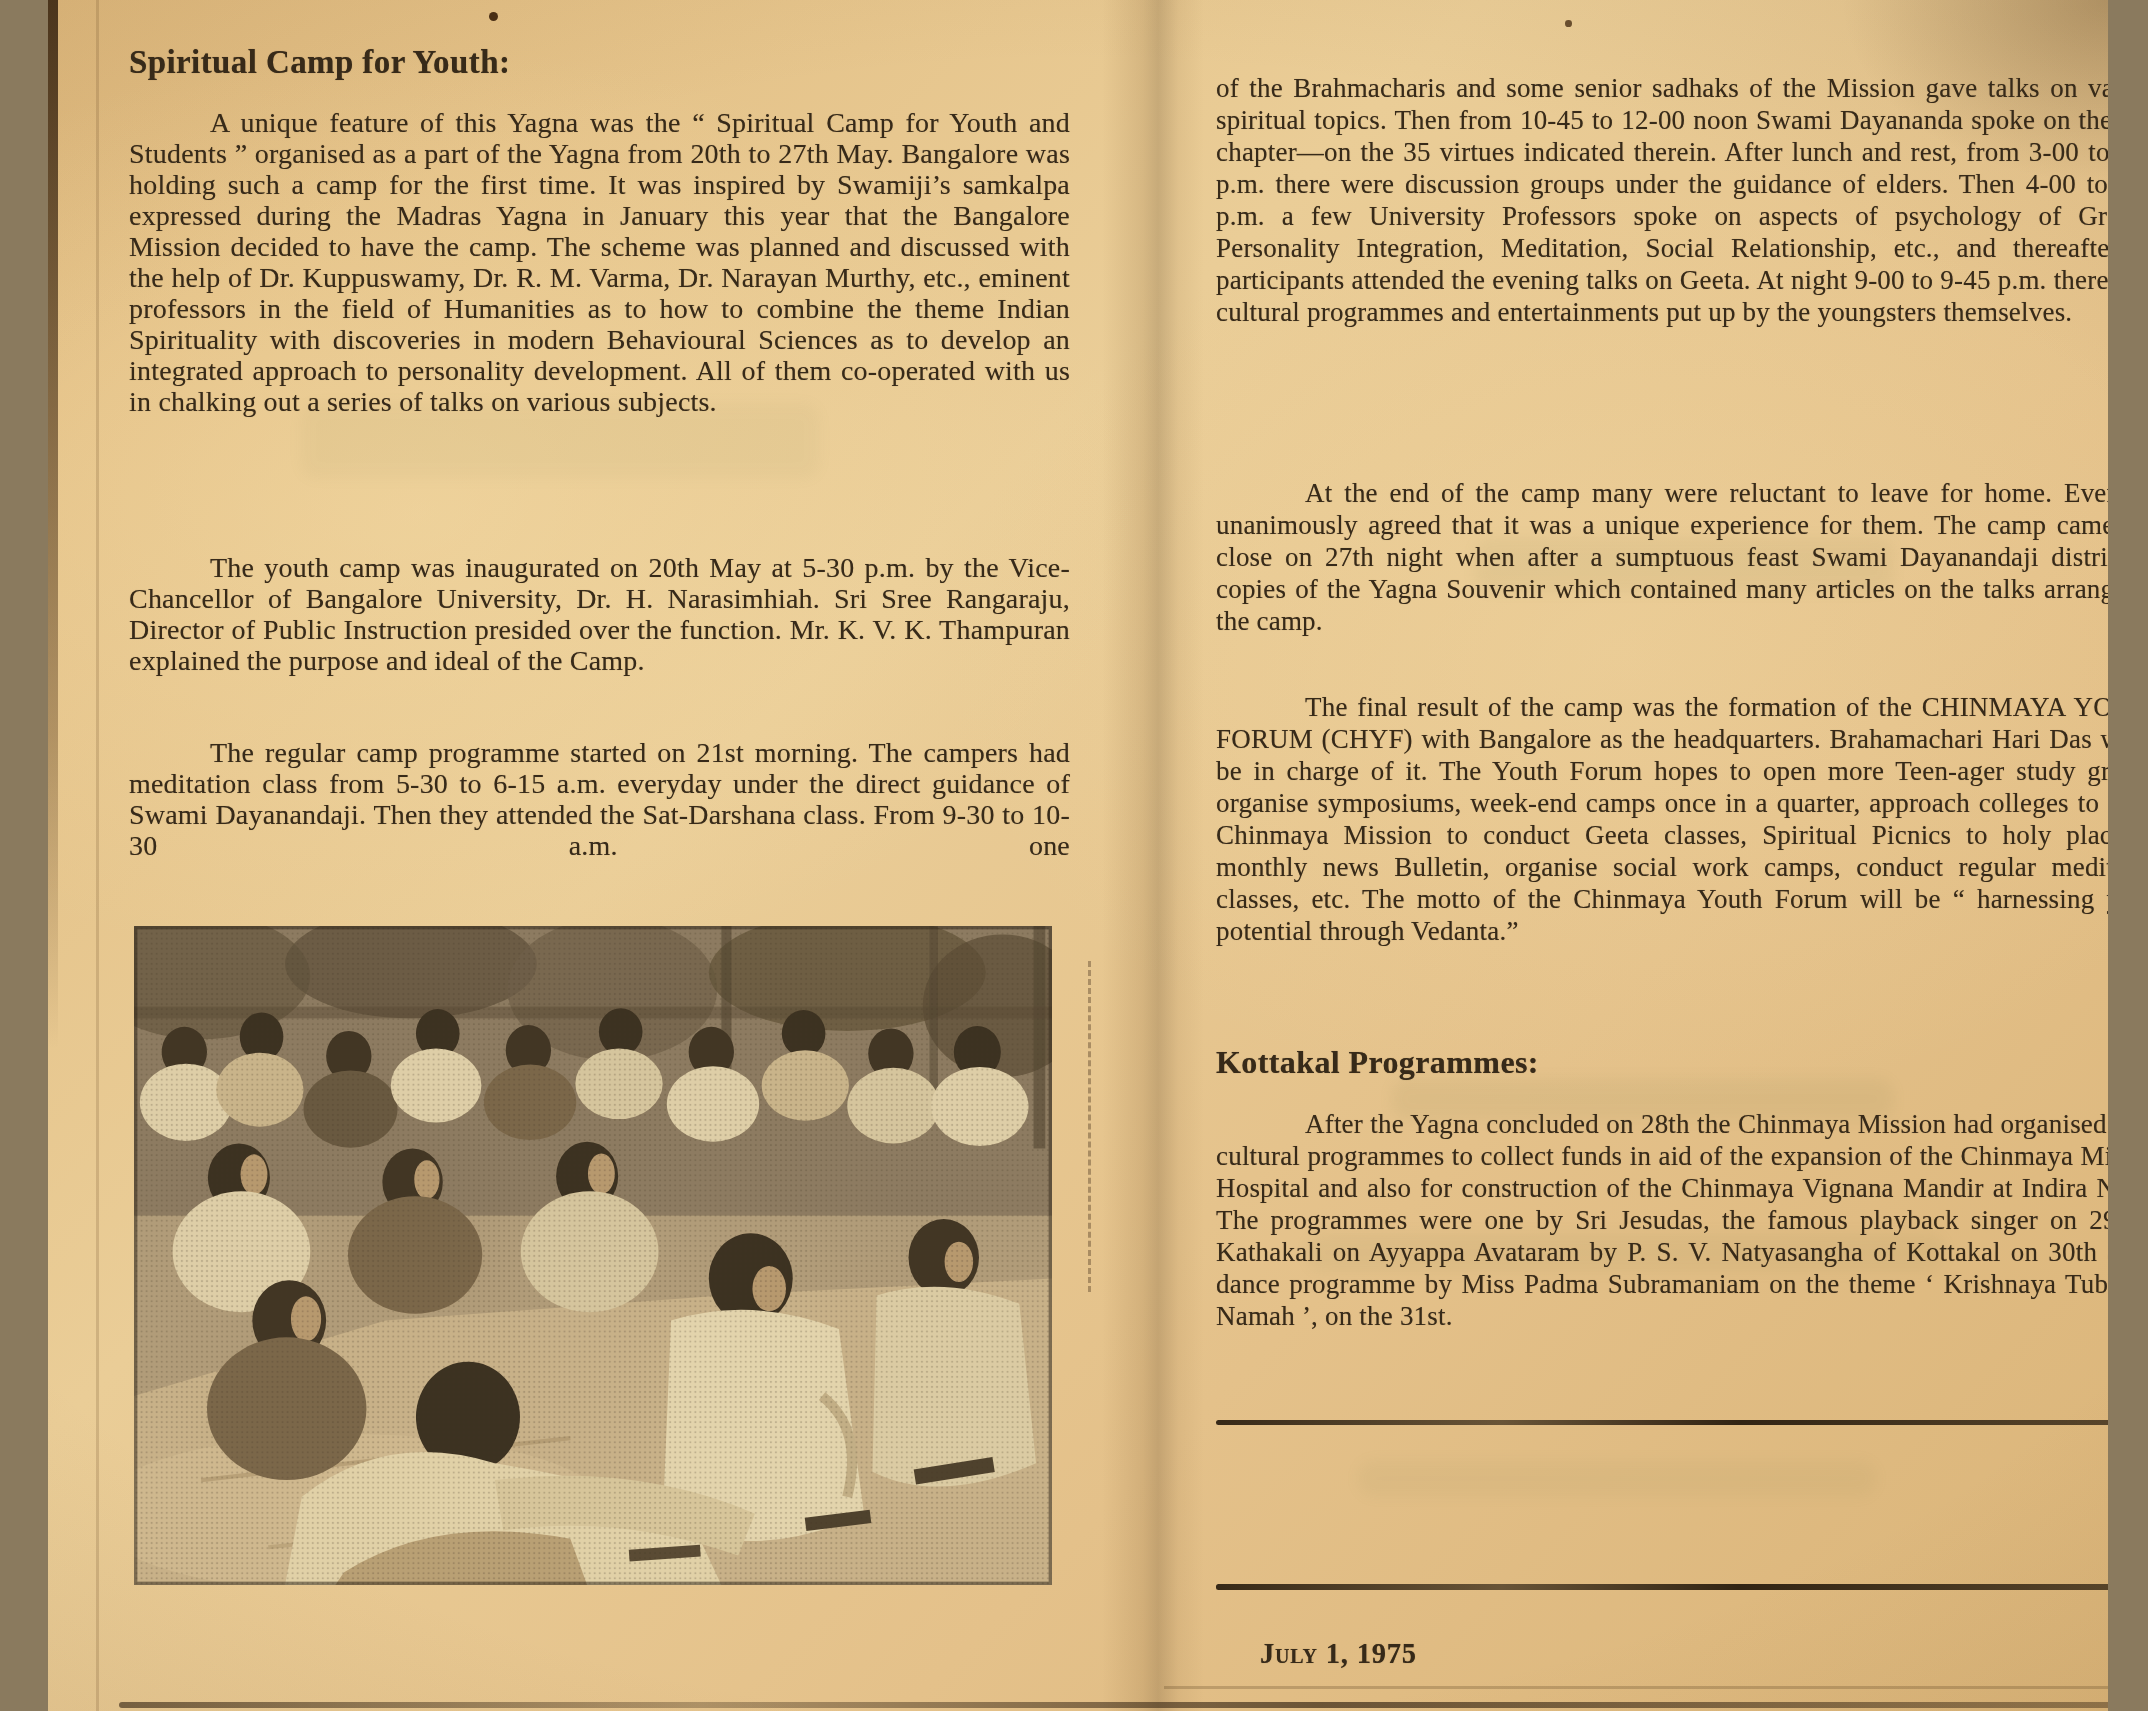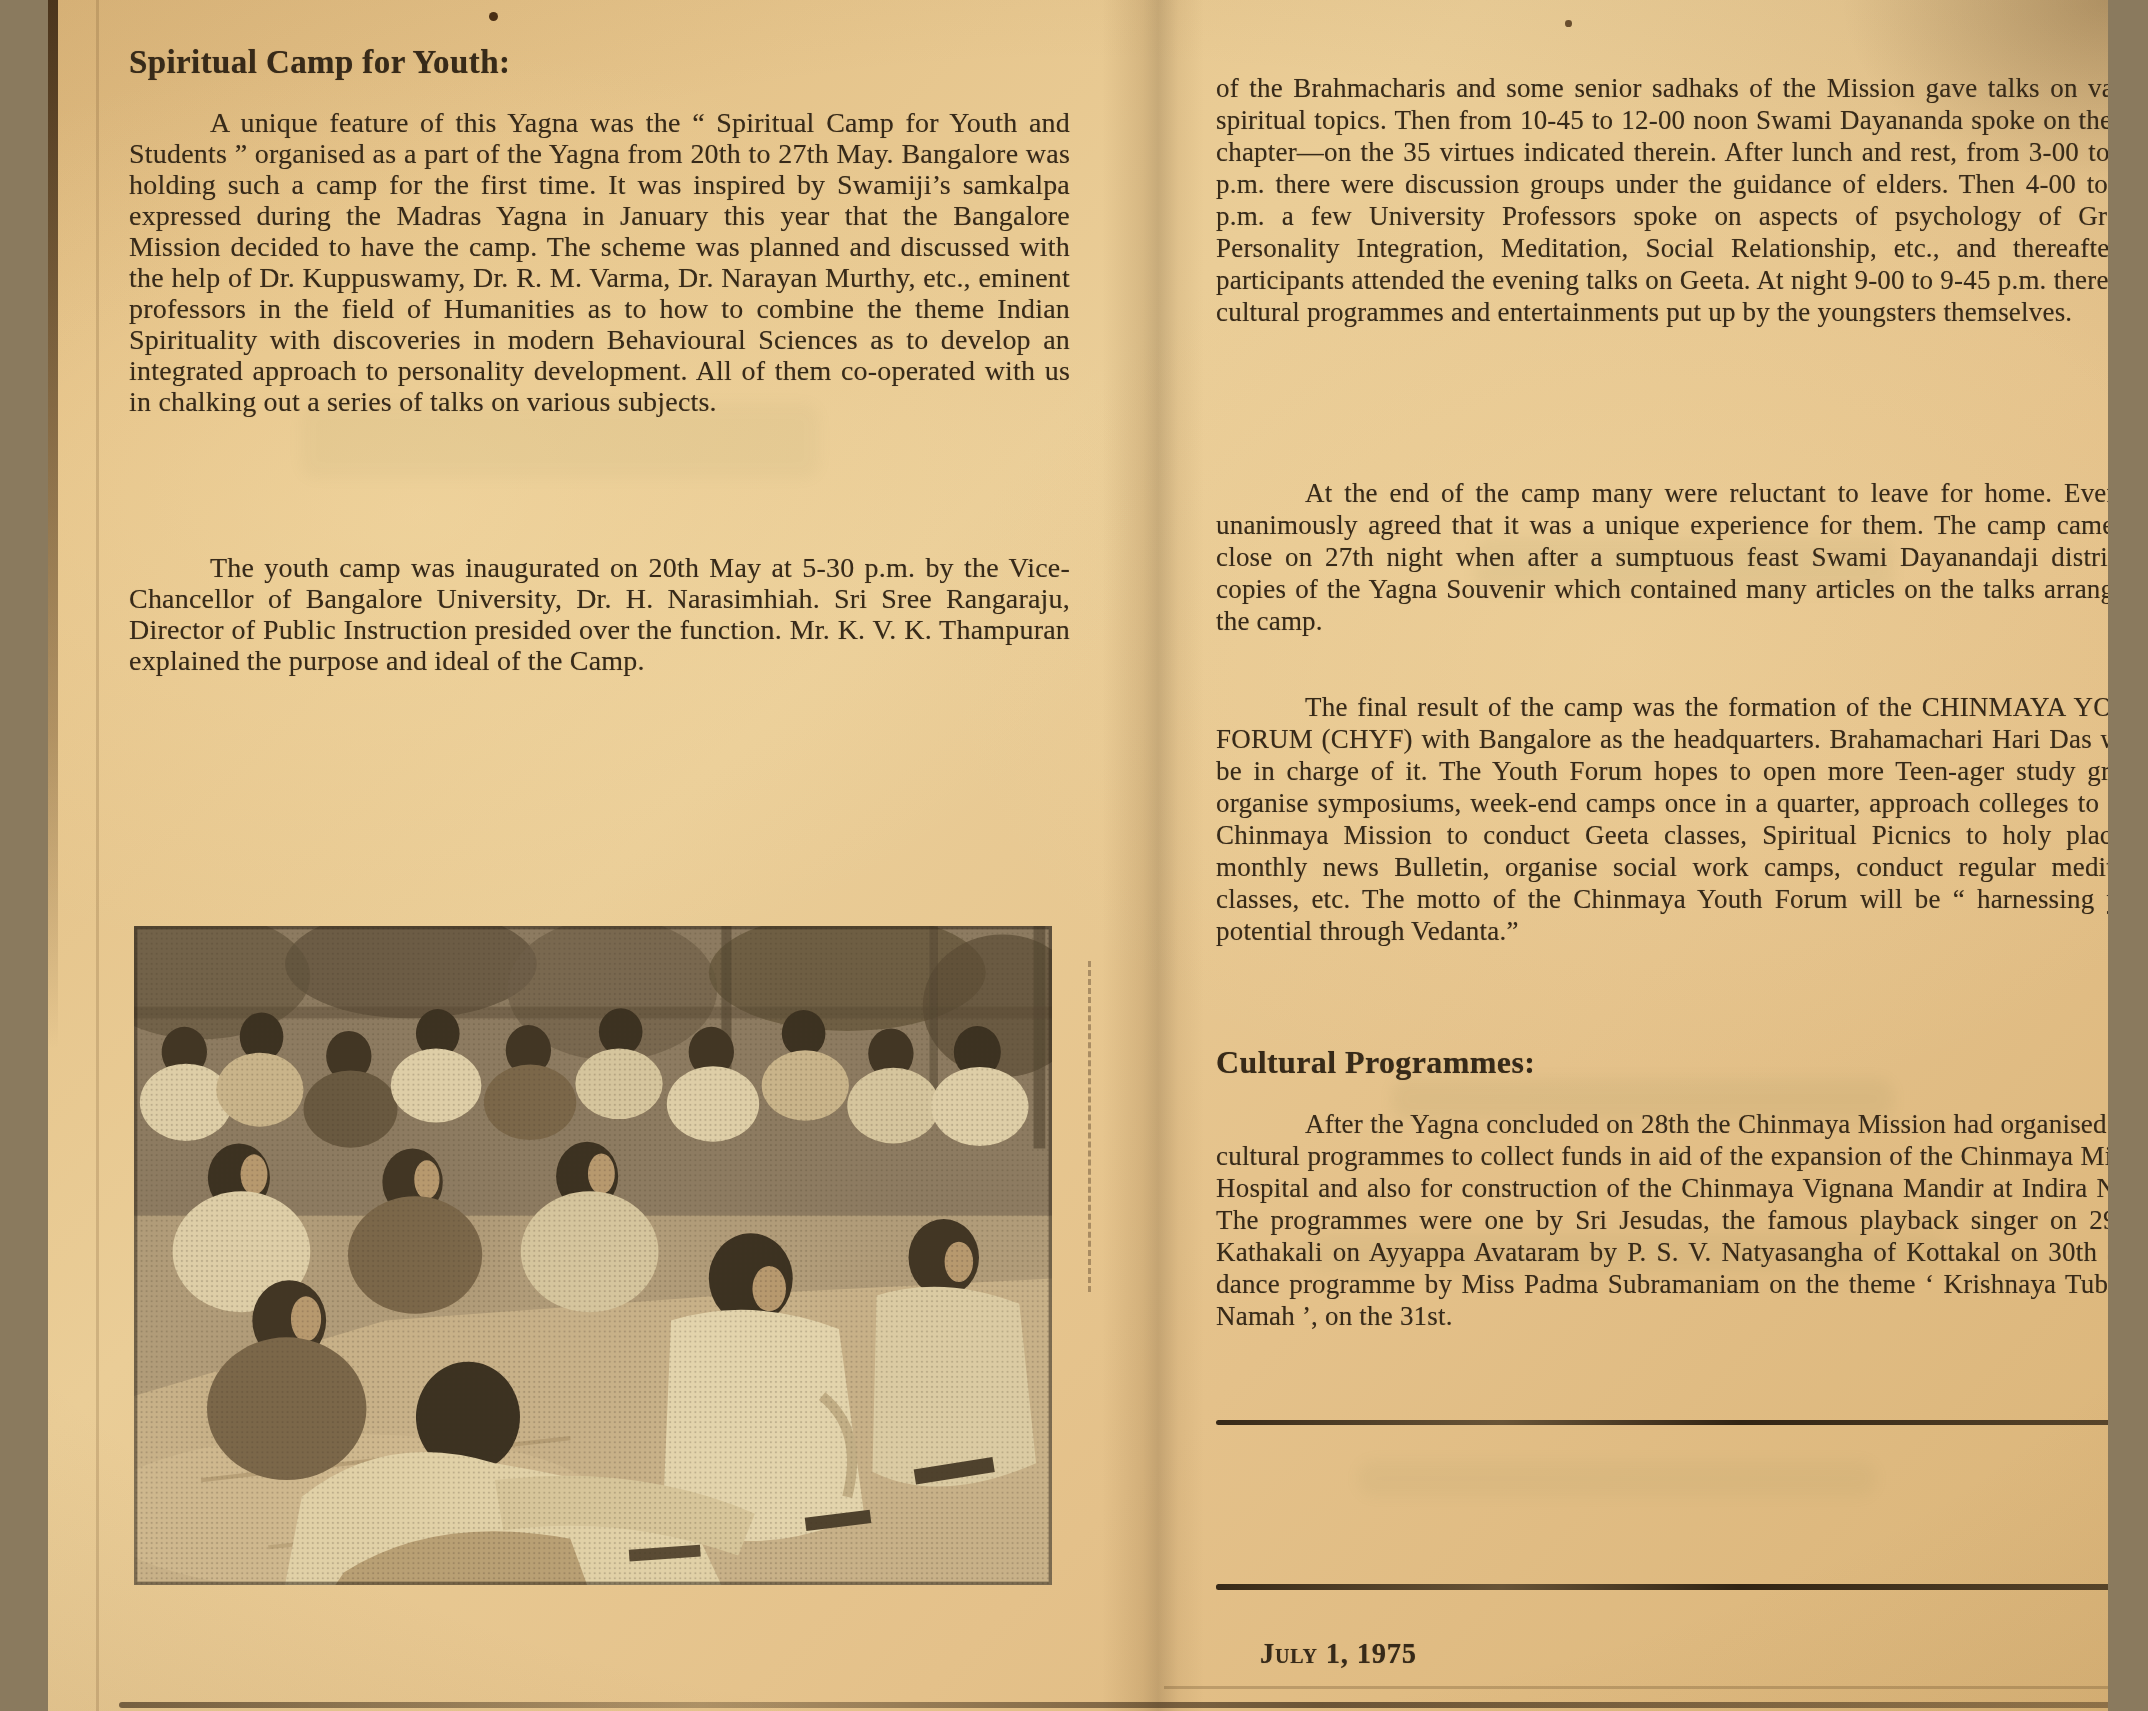--- a/index.html
+++ b/index.html
@@ -79,20 +79,21 @@
   <div class="abs ghost" style="left:1259px;top:1233px;width:638px;height:39px;opacity:.07;"></div>
   <div class="abs ghost" style="left:1309px;top:1460px;width:520px;height:37px;opacity:.06;"></div>
   <div class="abs ghost" style="left:252px;top:403px;width:520px;height:76px;opacity:.05;"></div>
 
   <div class="abs headline" style="left:81px;top:44px;">Spiritual Camp for Youth:</div>
 
   <div class="abs para" style="left:81px;top:107px;width:941px;">A unique feature of this Yagna was the “ Spiritual Camp for Youth and Students ” organised as a part of the Yagna from 20th to 27th May.  Bangalore was holding such a camp for the first time.  It was inspired by Swamiji’s samkalpa expressed during the Madras Yagna in January this year that the Bangalore Mission decided to have the camp.  The scheme was planned and discussed with the help of Dr. Kuppuswamy, Dr. R. M. Varma, Dr. Narayan Murthy, etc., eminent professors in the field of Humanities as to how to combine the theme Indian Spirituality with discoveries in modern Behavioural Sciences as to develop an integrated approach to personality development.  All of them co-operated with us in chalking out a series of talks on various subjects.</div>
 
   <div class="abs para" style="left:81px;top:552px;width:941px;">The youth camp was inaugurated on 20th May at 5-30 p.m. by the Vice-Chancellor of Bangalore University, Dr. H. Narasimhiah.  Sri Sree Rangaraju, Director of Public Instruction presided over the function.  Mr. K. V. K. Thampuran explained the purpose and ideal of the Camp.</div>
 
+  <div class="abs para fill-last" style="left:81px;top:737px;width:941px;">The regular camp programme started on 21st morning. The campers had meditation class from 5-30 to 6-15 a.m. everyday under the direct guidance of Swami Dayanandaji.  Then they attended the Sat-Darshana class.  From 9-30 to 10-30 a.m. one</div>
 
   <div class="abs photo-frame" style="left:86px;top:926px;width:918px;height:659px;" role="img" aria-label="Halftone photograph of a large group of teen-agers seated on the ground at the Spiritual Camp">
     <svg viewBox="0 0 1094 785" preserveAspectRatio="none">
       <defs>
         <pattern id="ht" width="6" height="6" patternUnits="userSpaceOnUse">
           <circle cx="3" cy="3" r="1.3" fill="#2a2116" opacity="0.22"></circle>
         </pattern>
       </defs>
       <rect width="1094" height="785" fill="#ac9878"></rect>
       <rect width="1094" height="345" fill="#82725c"></rect>
@@ -205,21 +206,21 @@
     </svg>
   </div>
 
 
   <div class="abs para right noindent" style="left:1168px;top:72px;width:953px;">of the Brahmacharis and some senior sadhaks of the Mission gave talks on various spiritual topics.  Then from 10-45 to 12-00 noon Swami Dayananda spoke on the 13th chapter—on the 35 virtues indicated therein.  After lunch and rest, from 3-00 to 4-00 p.m. there were discussion groups under the guidance of elders.  Then 4-00 to 5-15 p.m. a few University Professors spoke on aspects of psychology of Growth, Personality Integration, Meditation, Social Relationship, etc., and thereafter the participants attended the evening talks on Geeta.  At night 9-00 to 9-45 p.m. there were cultural programmes and entertainments put up by the youngsters themselves.</div>
 
   <div class="abs para right" style="left:1168px;top:477px;width:953px;">At the end of the camp many were reluctant to leave for home.  Everyone unanimously agreed that it was a unique experience for them.  The camp came to a close on 27th night when after a sumptuous feast Swami Dayanandaji distributed copies of the Yagna Souvenir which contained many articles on the talks arranged at the camp.</div>
 
   <div class="abs para right" style="left:1168px;top:691px;width:953px;">The final result of the camp was the formation of the CHINMAYA YOUTH FORUM (CHYF) with Bangalore as the headquarters.  Brahamachari Hari Das would be in charge of it. The Youth Forum hopes to open more Teen-ager study groups, organise symposiums, week-end camps once in a quarter, approach colleges to allow Chinmaya Mission to conduct Geeta classes, Spiritual Picnics to holy places, a monthly news Bulletin, organise social work camps, conduct regular meditation classes, etc.  The motto of the Chinmaya Youth Forum will be “ harnessing youth potential through Vedanta.”</div>
 
-  <div class="abs headline" style="left:1168px;top:1044px;font-size:32px;">Cultural Programmes:</div>
+  <div class="abs headline" style="left:1168px;top:1044px;font-size:32px;">Kottakal Programmes:</div>
 
   <div class="abs para right" style="left:1168px;top:1108px;width:953px;">After the Yagna concluded on 28th the Chinmaya Mission had organised three cultural programmes to collect funds in aid of the expansion of the Chinmaya Mission Hospital and also for construction of the Chinmaya Vignana Mandir at Indira Nagar. The programmes were one by Sri Jesudas, the famous playback singer on 29th, a Kathakali on Ayyappa Avataram by P. S. V. Natyasangha of Kottakal on 30th and a dance programme by Miss Padma Subramaniam on the theme ‘ Krishnaya Tubhyam Namah ’, on the 31st.</div>
 
   <div class="abs rule" style="left:1168px;top:1420px;width:953px;height:5px;"></div>
   <div class="abs rule" style="left:1168px;top:1584px;width:953px;height:5.9px;"></div>
 
   <div class="abs footer-row" style="left:1212px;top:1638px;width:953px;gap:32px;">
     <span class="footer-date">July 1, 1975</span>
     <span class="footer-page">69</span>
   </div>

